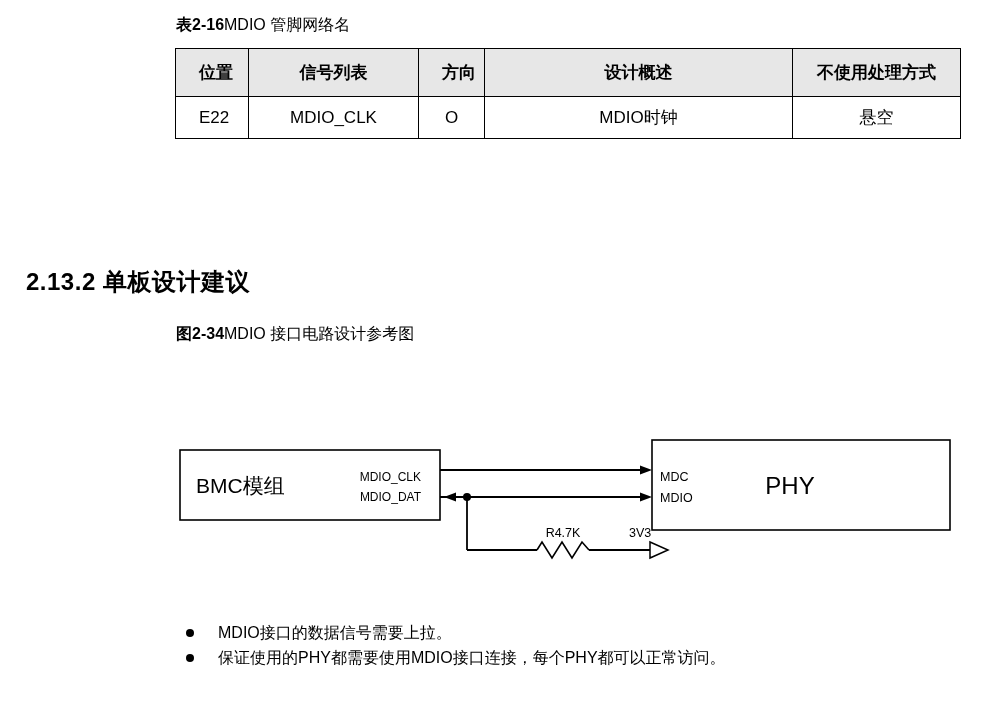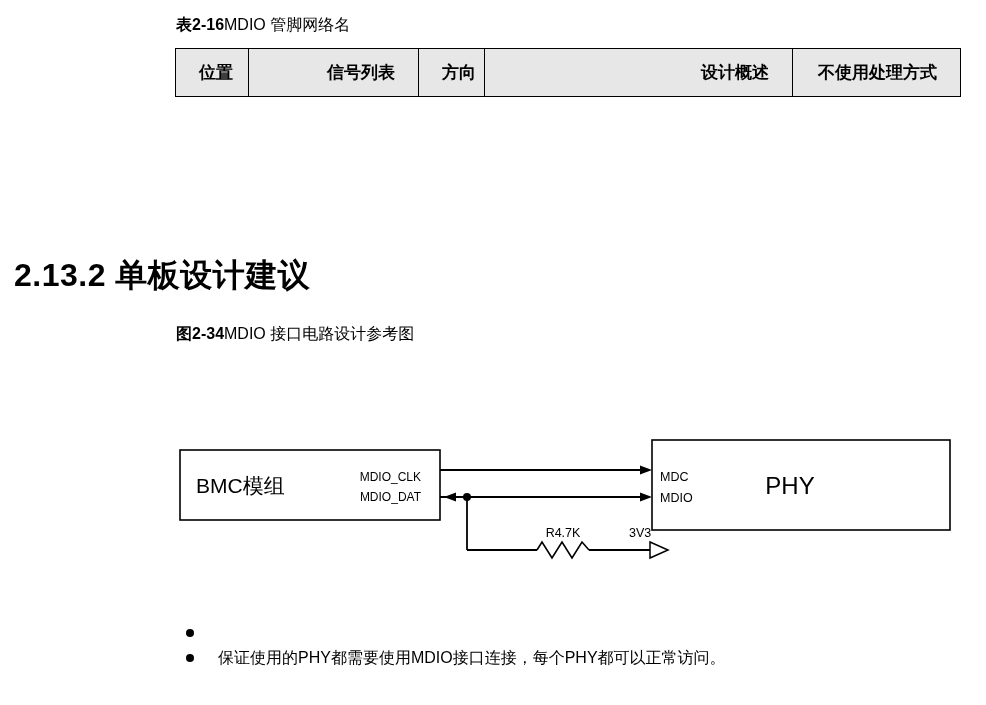--- a/index.html
+++ b/index.html
@@ -11,29 +11,29 @@
   .caption{position:absolute;font-size:16px;white-space:nowrap;}
   .caption .prefix{font-weight:700;}
   #table-caption{left:176px;top:15px;}
   #figure-caption{left:176px;top:324px;}
 
   #signal-table{
     position:absolute;left:175px;top:48px;width:785px;
     border-collapse:collapse;table-layout:fixed;
   }
   #signal-table th,#signal-table td{
-    border:1px solid #000000;text-align:right;padding:0 23px;
+    border:1px solid #000000;text-align:center;padding:0 23px;
     font-size:17px;vertical-align:middle;overflow:hidden;white-space:nowrap;
   }
   #signal-table th{background:#e7e7e7;font-weight:700;height:47px;}
   #signal-table td{height:41px;font-weight:400;background:#ffffff;}
 
   #section-heading{
-    position:absolute;left:10px;top:250px;margin:4px;
-    font-size:32px;font-weight:700;white-space:nowrap;letter-spacing:0.5px;
+    position:absolute;left:10px;top:250px;margin:16px;
+    font-size:24px;font-weight:700;white-space:nowrap;letter-spacing:0.5px;
   }
 
   #diagram{position:absolute;left:0;top:420px;}
 
   .bullet-item{
     position:absolute;left:186px;display:flex;align-items:flex-start;
     font-size:16px;white-space:nowrap;
   }
   .bullet-dot{
     width:8px;height:8px;border-radius:50%;background:#000000;
@@ -60,20 +60,27 @@
   <thead>
     <tr>
       <th>位置</th>
       <th>信号列表</th>
       <th>方向</th>
       <th>设计概述</th>
       <th>不使用处理方式</th>
     </tr>
   </thead>
   <tbody>
+    <tr>
+      <td>E22</td>
+      <td>MDIO_CLK</td>
+      <td>O</td>
+      <td>MDIO时钟</td>
+      <td>悬空</td>
+    </tr>
   </tbody>
 </table>
 
 <h2 id="section-heading">2.13.2 单板设计建议</h2>
 
 <div id="figure-caption" class="caption">
   <span class="prefix">图2-34</span><span>MDIO 接口电路设计参考图</span>
 </div>
 
 <svg id="diagram" width="986" height="180" viewBox="0 0 986 180">
@@ -104,17 +111,18 @@
     <text x="790" y="74" font-size="24" text-anchor="middle">PHY</text>
     <text x="660" y="61" font-size="12.5">MDC</text>
     <text x="660" y="82" font-size="12.5">MDIO</text>
     <text x="563" y="117" font-size="12.5" text-anchor="middle">R4.7K</text>
     <text x="629" y="117" font-size="12.5">3V3</text>
   </g>
 </svg>
 
 <div id="bullet-0" class="bullet-item">
   <span class="bullet-dot"></span>
+  <span>MDIO接口的数据信号需要上拉。</span>
 </div>
 <div id="bullet-1" class="bullet-item">
   <span class="bullet-dot"></span>
   <span>保证使用的PHY都需要使用MDIO接口连接，每个PHY都可以正常访问。</span>
 </div>
 
 </body></html>

